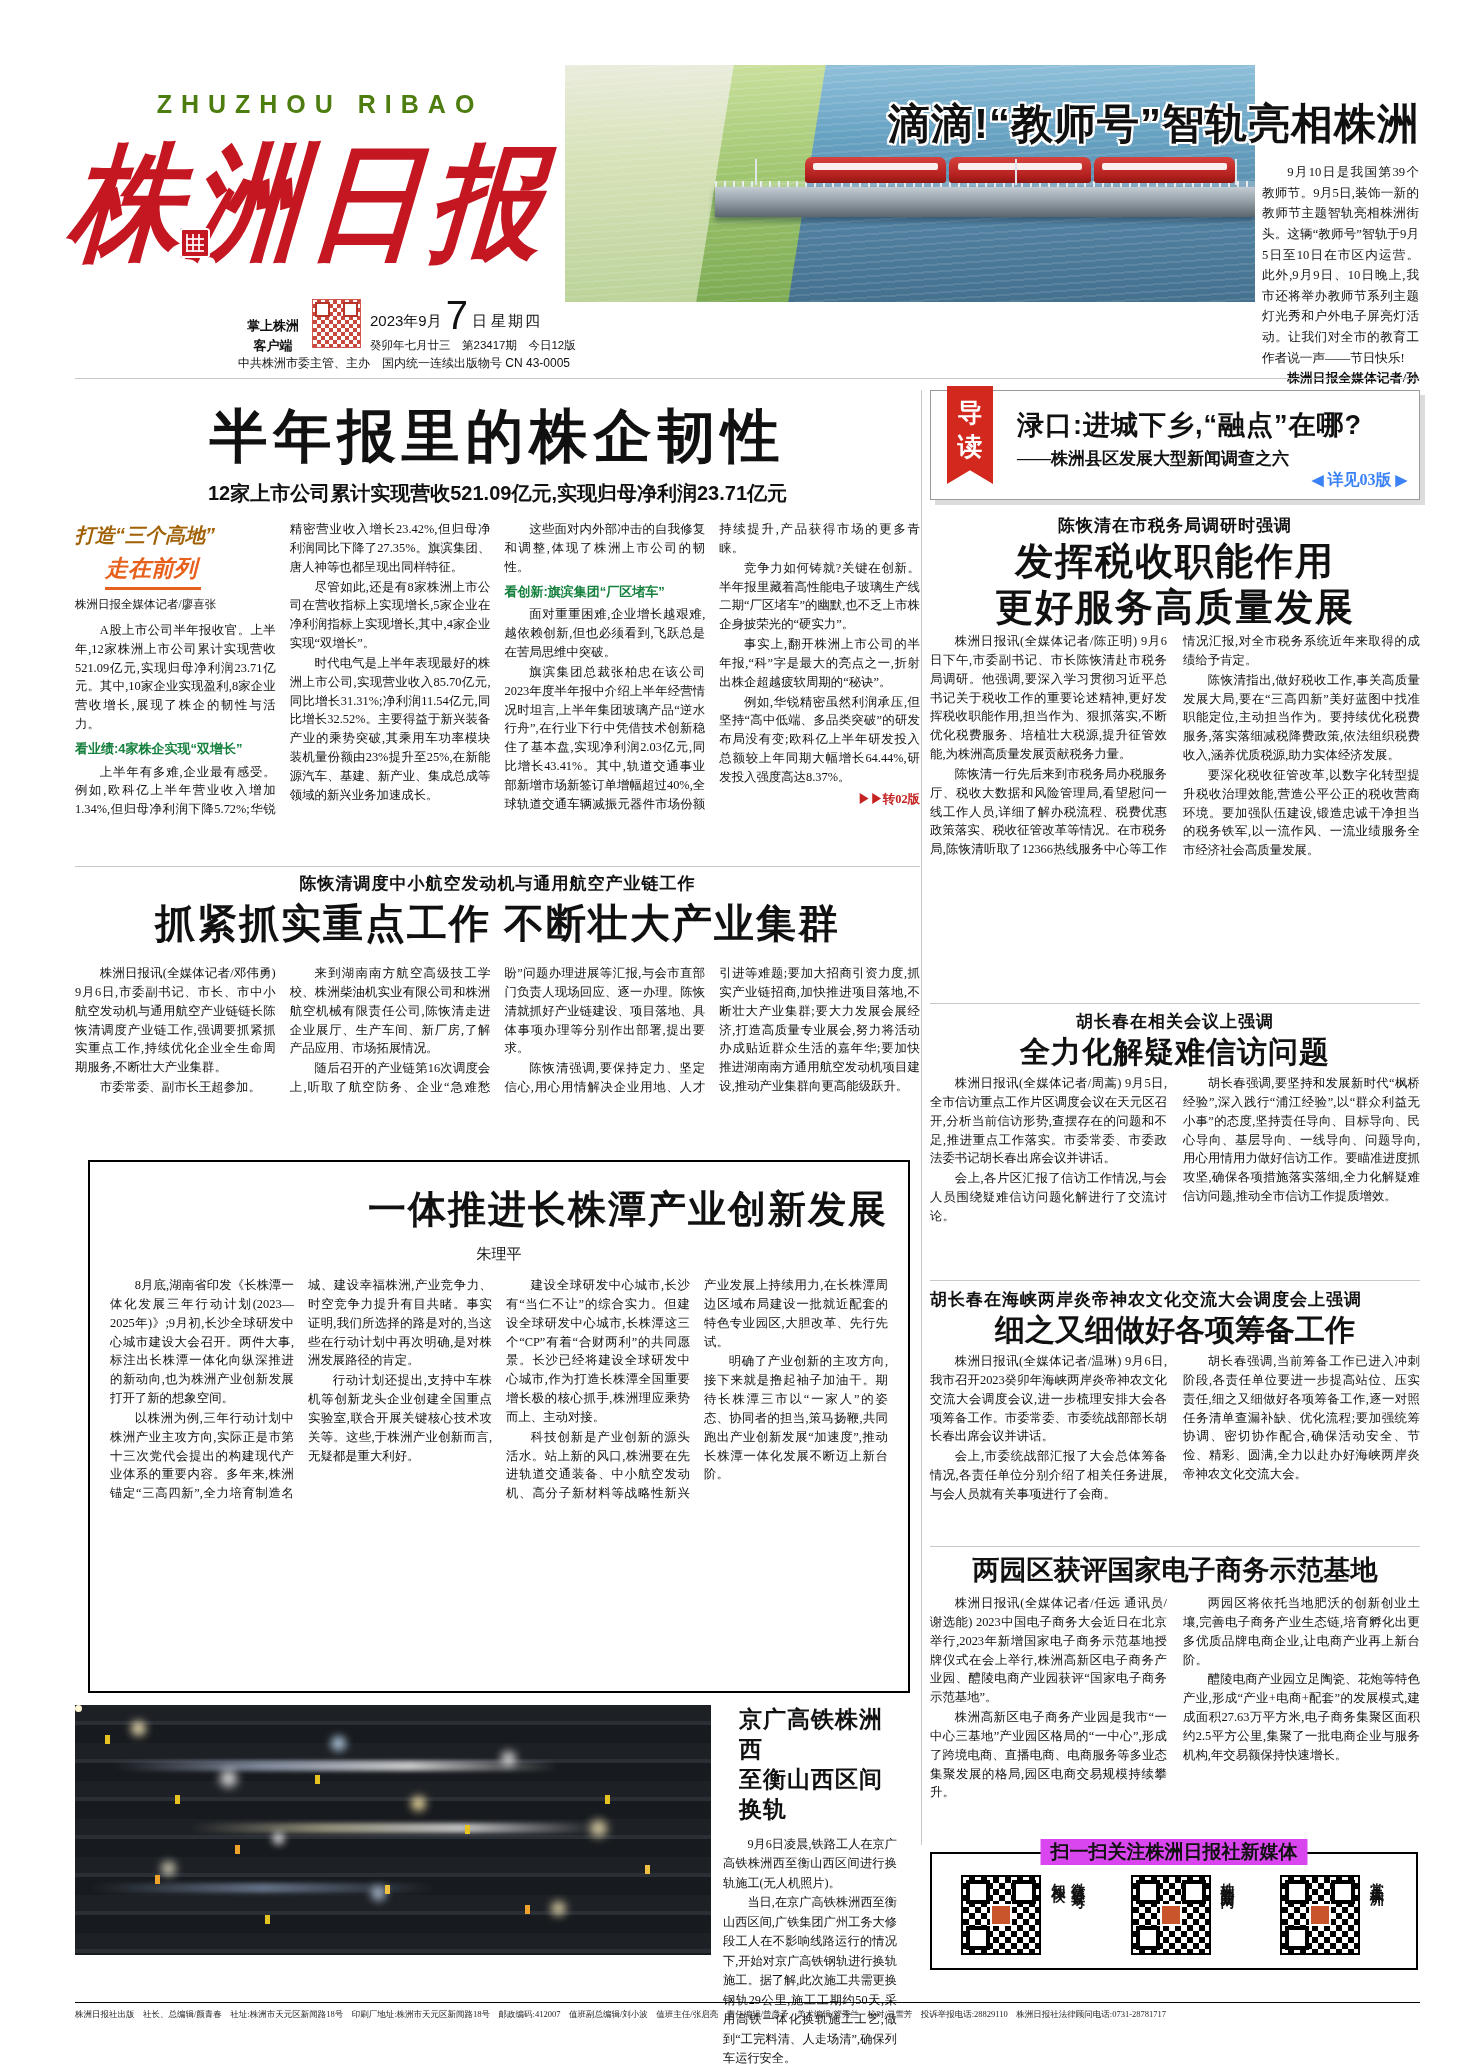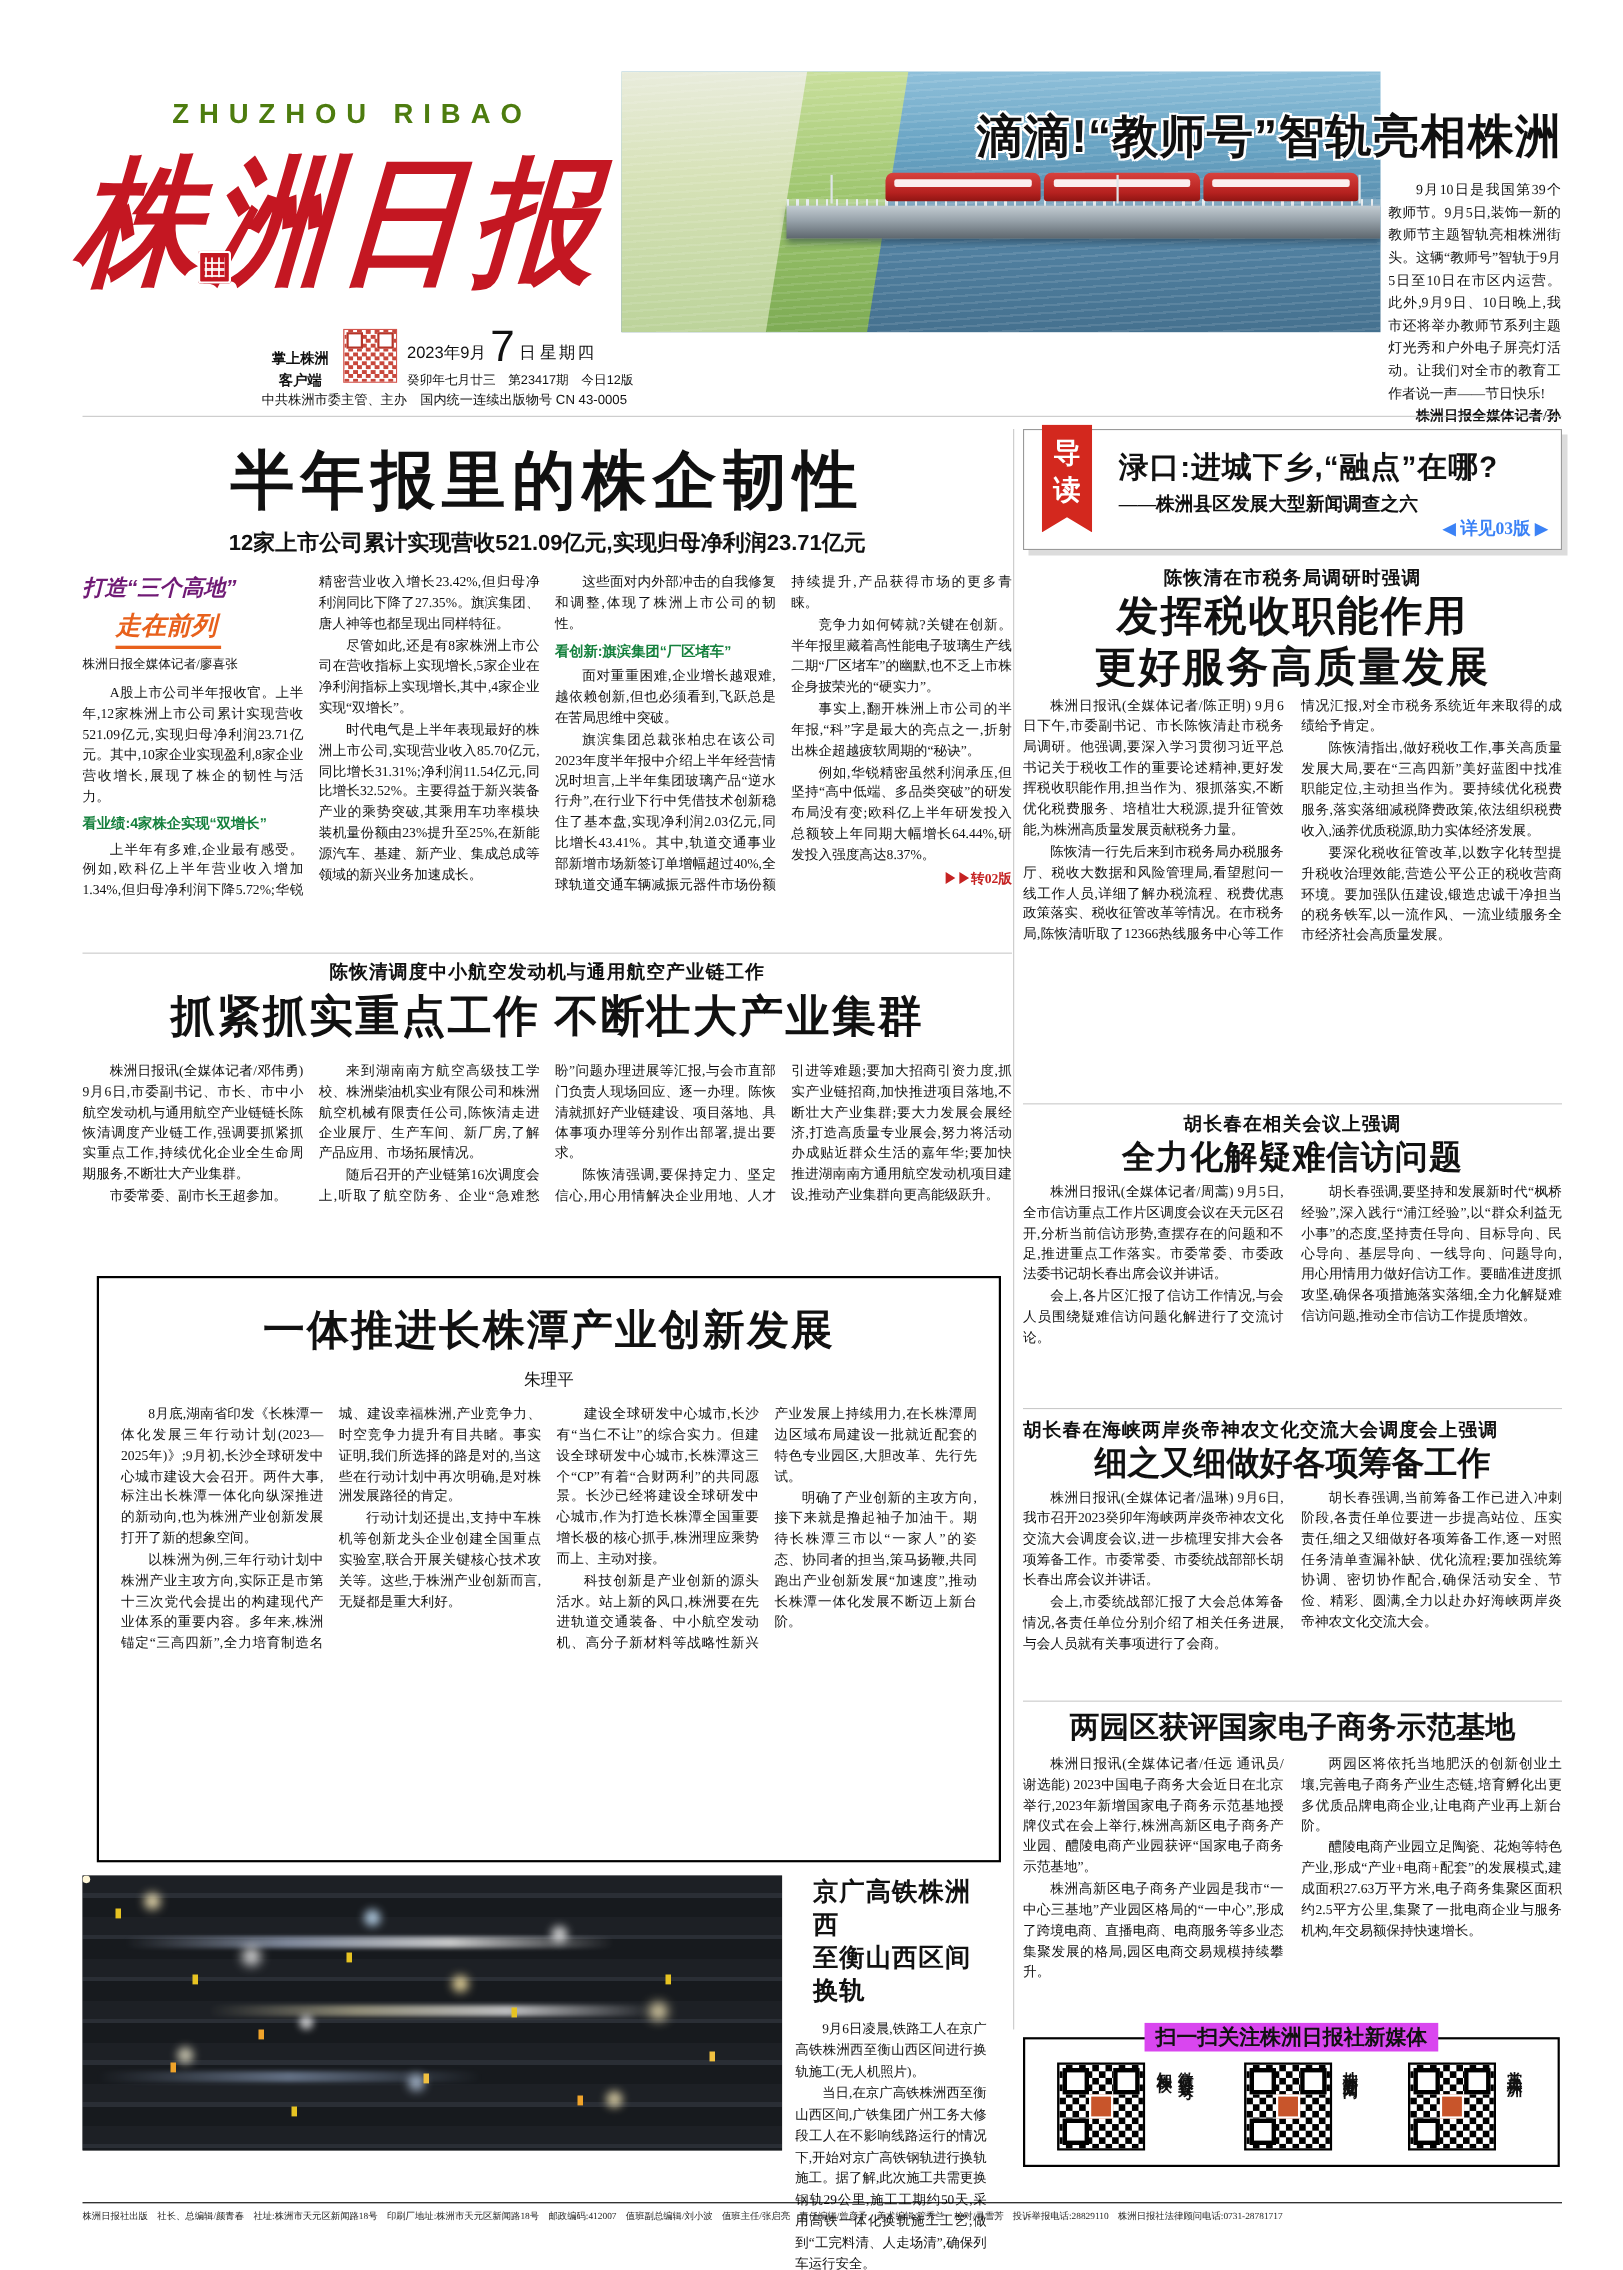--- a/index.html
+++ b/index.html
@@ -95,28 +95,28 @@
   .rsub{color:#15803d;font-weight:bold;font-family:Liberation Sans, sans-serif;font-size:13px;margin:5px 0 4px;text-indent:0;}
   .more-line{color:#c52222;font-weight:bold;text-align:right;margin-top:3px;text-indent:0;}
   .lead-body{left:75px;top:520px;width:845px;height:342px;}
   .aero-body{left:75px;top:964px;width:845px;height:188px;}
   .tax-body{left:930px;top:632px;width:490px;height:366px;}
   .pet-body{left:930px;top:1074px;width:490px;height:176px;}
   .strait-body{left:930px;top:1352px;width:490px;height:186px;}
   .ec-body{left:930px;top:1594px;width:490px;height:248px;}
 
   .lead-logo{width:160px;margin-bottom:4px;}
-  .logo1{color:#701a75;font-weight:900;font-style:italic;font-size:20px;font-family:"Liberation Sans",sans-serif;white-space:nowrap;}
+  .logo1{color:#a16207;font-weight:900;font-style:italic;font-size:20px;font-family:"Liberation Sans",sans-serif;white-space:nowrap;}
   .logo2{color:#e8611c;font-weight:900;font-style:italic;font-size:23px;font-family:"Liberation Sans",sans-serif;
     margin:1px 0 2px 30px;display:inline-block;border-bottom:3px solid #e8611c;padding:0 4px 1px 0;}
   .lead-byline{font-size:11.5px;margin:3px 0 7px;}
 
   
   .czt-box{left:88px;top:1160px;width:822px;height:533px;border:2px solid #000;box-sizing:border-box;padding:14px 20px 12px;}
-  .czt-headline{text-align:center;font-size:38px;font-weight:900;letter-spacing:2px;margin-top:8px;}
+  .czt-headline{text-align:right;font-size:38px;font-weight:900;letter-spacing:2px;margin-top:8px;}
   .czt-byline{text-align:center;font-size:15px;margin:10px 0 12px;}
   .czt-body{height:398px;}
 
   
   .night-photo{left:75px;top:1705px;width:636px;height:250px;background:#14161a;overflow:hidden;}
   .night-photo .tracks{position:absolute;inset:0;
     background:repeating-linear-gradient(180deg,#1d2025 0 16px,#2a2e35 16px 20px,#171a1e 20px 38px);}
   .streak{position:absolute;height:10px;filter:blur(2px);border-radius:5px;}
   .s1{left:6%;top:56px;width:70%;background:linear-gradient(90deg,transparent,rgba(210,225,255,.55),rgba(255,255,255,.75),transparent);}
   .s2{left:18%;top:118px;width:64%;background:linear-gradient(90deg,transparent,rgba(255,245,200,.5),rgba(255,255,255,.7),transparent);}

